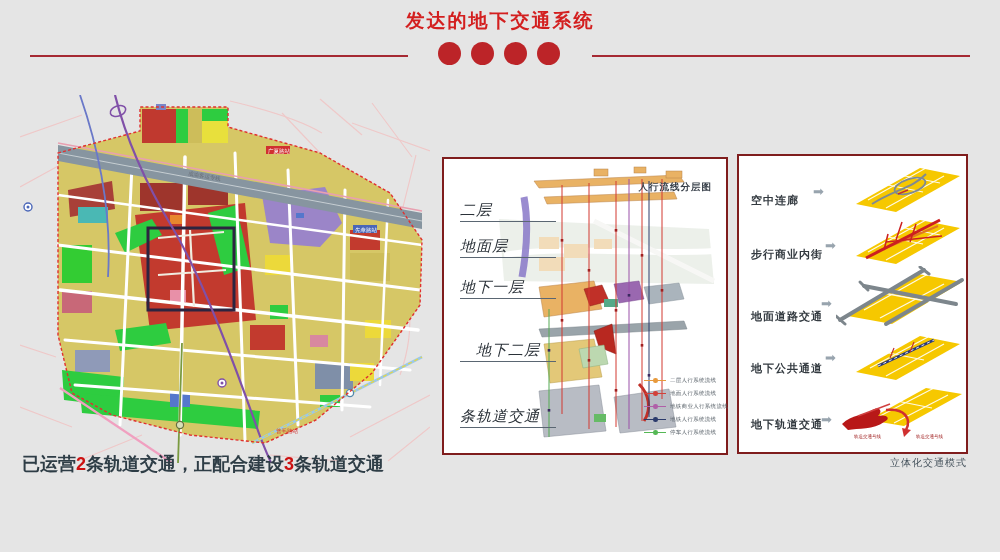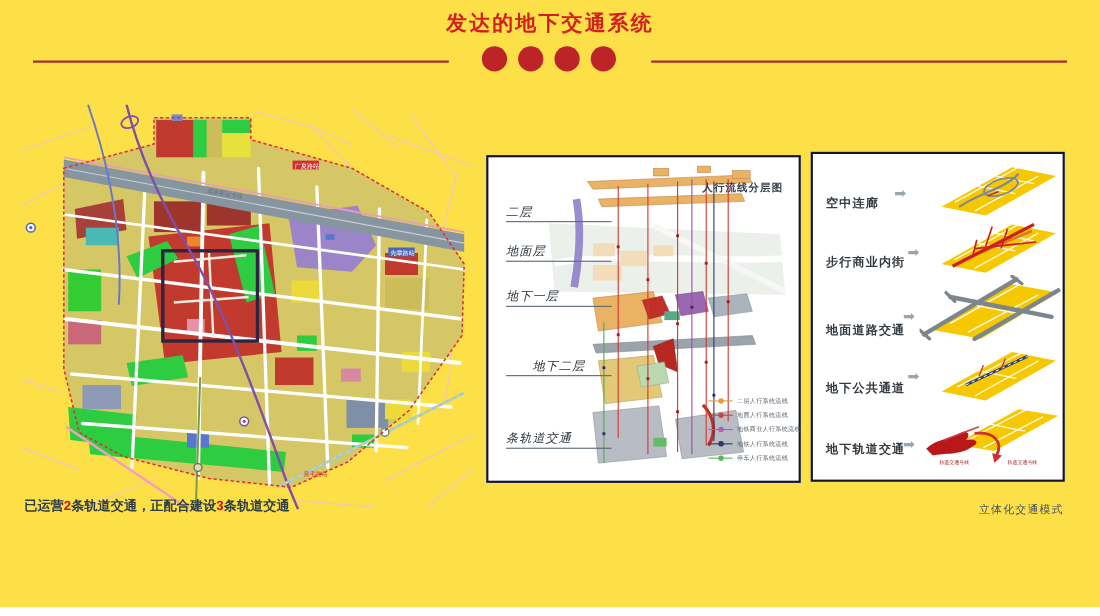--- a/index.html
+++ b/index.html
@@ -1,39 +1,39 @@
 <!DOCTYPE html>
 <html><head>
 <meta charset="utf-8">
 <style>
   * { margin:0; padding:0; box-sizing:border-box; }
   html,body { width:1000px; height:560px; background:#fff; font-family:"Liberation Sans","DejaVu Sans",sans-serif; }
-  #slide { position:relative; width:1000px; height:552px; background:#fde047; overflow:hidden; }
+  #slide { position:relative; width:1000px; height:552px; background:#e5e5e5; overflow:hidden; }
 
   
   .title { position:absolute; top:8px; left:0; width:1000px; text-align:center;
            font-size:19px; font-weight:bold; color:#d31f1f; letter-spacing:2px; }
   .divider-line { position:absolute; top:55px; height:2px; background:#a62a33; }
   .line-left { left:30px; width:378px; }
   .line-right { left:592px; width:378px; }
   .dots { position:absolute; top:42px; left:438px; width:124px; display:flex; gap:10px; }
   .dot { width:23px; height:23px; border-radius:50%; background:#bc2428; }
 
   
   .map-wrap { position:absolute; left:20px; top:95px; width:410px; height:368px; }
 
   
-  .panel { position:absolute; background:#fff; border:2px solid #0f172a; }
+  .panel { position:absolute; background:#fff; border:2px solid #7f1d1d;margin-top:16px; }
   #mid-panel { left:442px; top:141px; width:286px; height:298px; }
   #right-panel { left:737px; top:138px; width:231px; height:300px; }
 
   .mid-title { position:absolute; right:14px; top:22px; font-size:9.5px; color:#38404a;
                font-weight:bold; letter-spacing:1px; }
   .floor-label { position:absolute; left:16px; width:96px; border-bottom:1px solid #5a6672;
-                 font-family:"DejaVu Serif",serif; font-style:italic; font-size:11px;
+                 font-family:"DejaVu Serif",serif; font-style:italic; font-size:15px;
                  color:#2a3138; padding-bottom:1px; letter-spacing:1px; }
   .mid-svg { position:absolute; left:0; top:0; }
 
   .legend { position:absolute; left:200px; top:215px; }
   .legend-row { display:flex; align-items:center; height:13px; }
   .legend-line { position:relative; width:22px; height:1.5px; margin-right:4px; }
   .legend-line i { position:absolute; left:9px; top:-1.6px; width:4.5px; height:4.5px; border-radius:50%; }
   .legend-text { font-size:5.5px; color:#555e66; letter-spacing:.3px; white-space:nowrap; }
   .lg0 .legend-line { background:#e89a3c; } .lg0 .legend-line i { background:#e89a3c; }
   .lg1 .legend-line { background:#d2413a; } .lg1 .legend-line i { background:#d2413a; }
@@ -41,21 +41,21 @@
   .lg3 .legend-line { background:#2b3a6b; } .lg3 .legend-line i { background:#2b3a6b; }
   .lg4 .legend-line { background:#55b855; } .lg4 .legend-line i { background:#55b855; }
 
   .rp-row { position:absolute; left:0; width:227px; }
   .rp-label { position:absolute; left:12px; bottom:4px; font-size:11px; font-weight:bold;
               color:#333a40; letter-spacing:1px; white-space:nowrap; }
   .rp-arrow { position:absolute; font-size:13px; color:#98a4ae; }
   .rp-svg { position:absolute; right:0; top:0; }
 
   
-  .caption-left { position:absolute; left:22px; top:452px; font-size:12px; font-weight:bold; color:#2e3d46; }
+  .caption-left { position:absolute; left:22px; top:452px; font-size:18px; font-weight:bold; color:#2e3d46; }
   .caption-left .num { color:#cc1111; }
   .caption-right { position:absolute; right:33px; top:456px; font-size:10px; color:#45525c; letter-spacing:1px; }
 </style>
 </head>
 <body>
 
 <div id="slide">
 
   <div class="title">发达的地下交通系统</div>
   <div class="divider-line line-left"></div>

